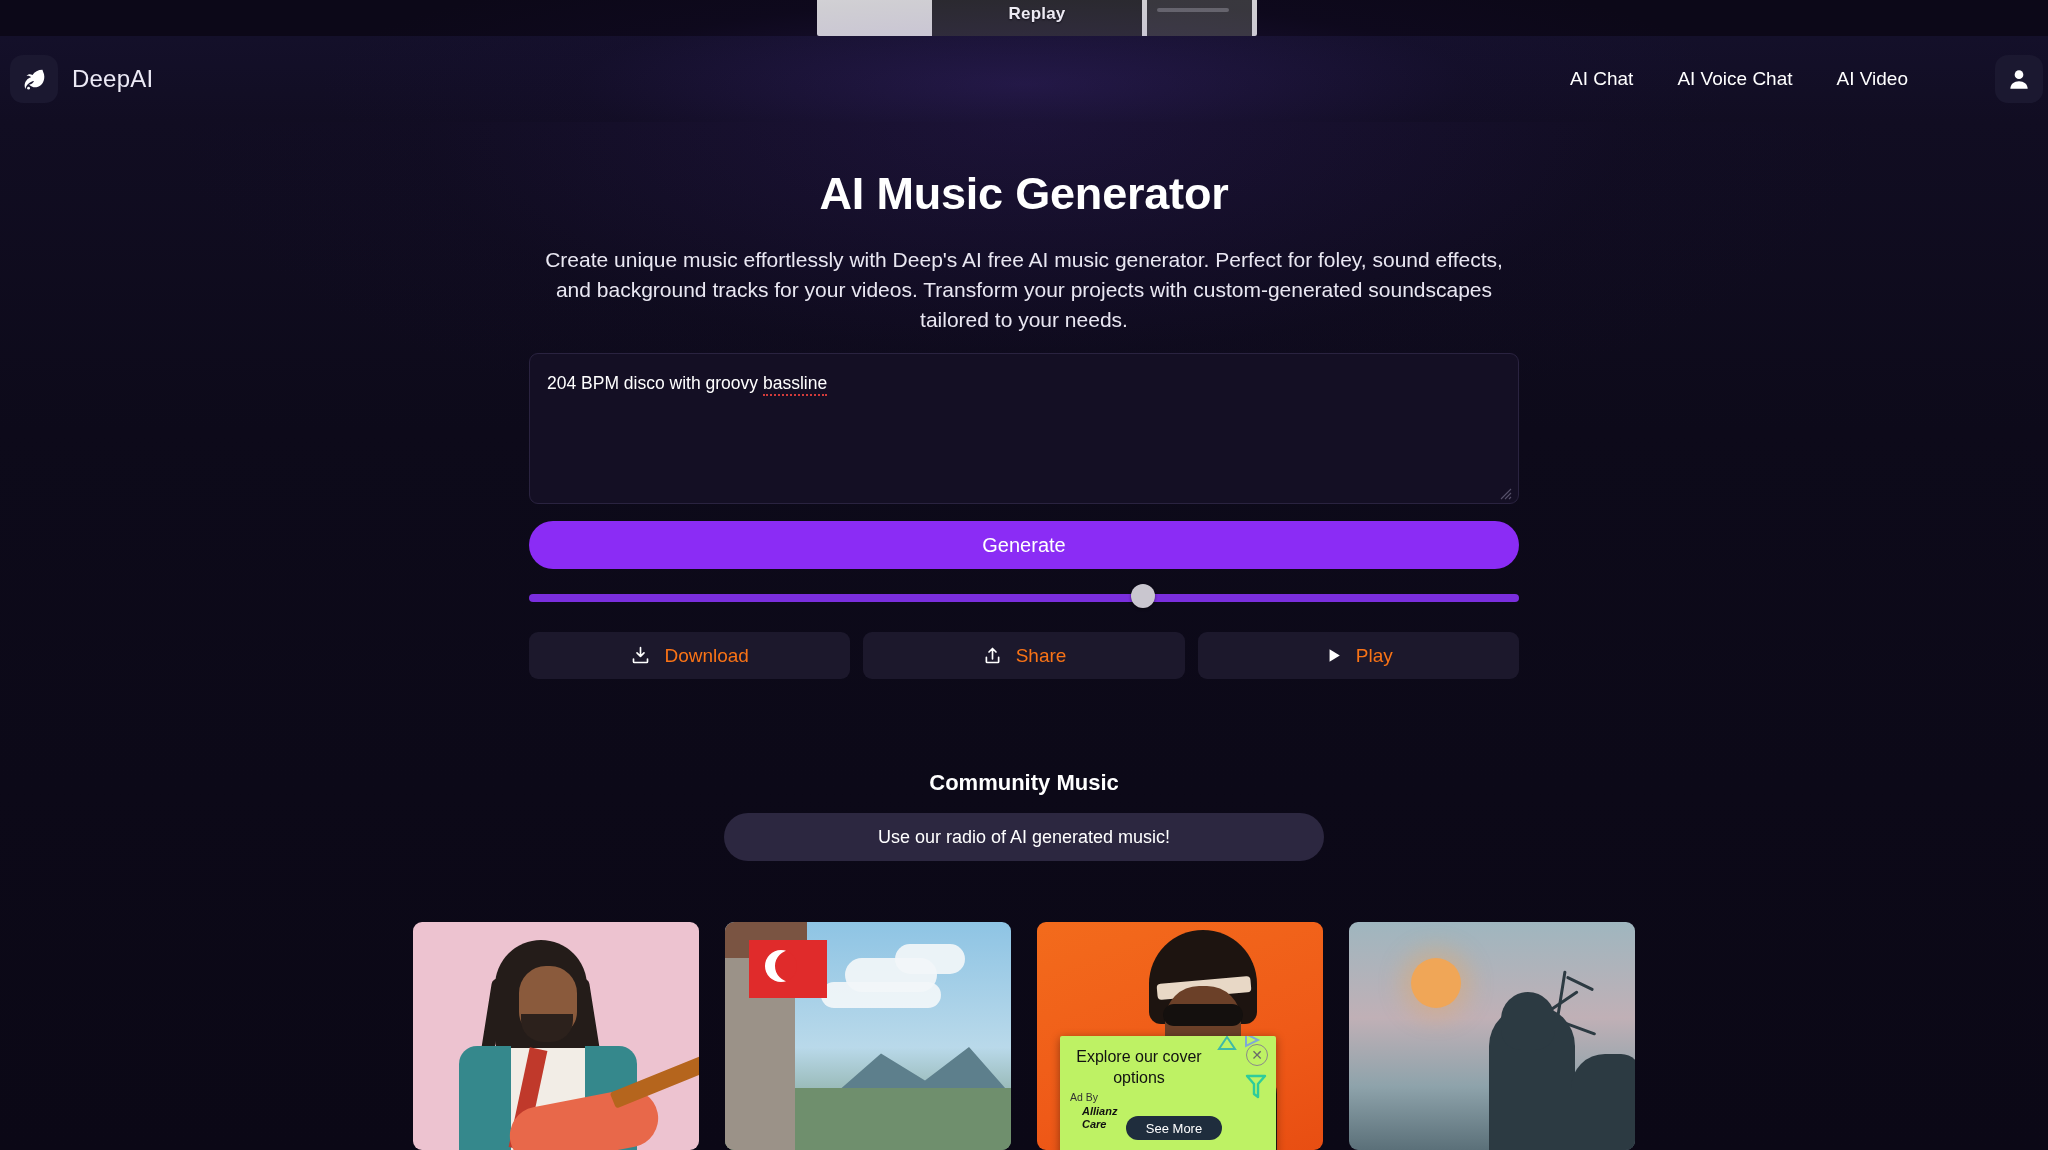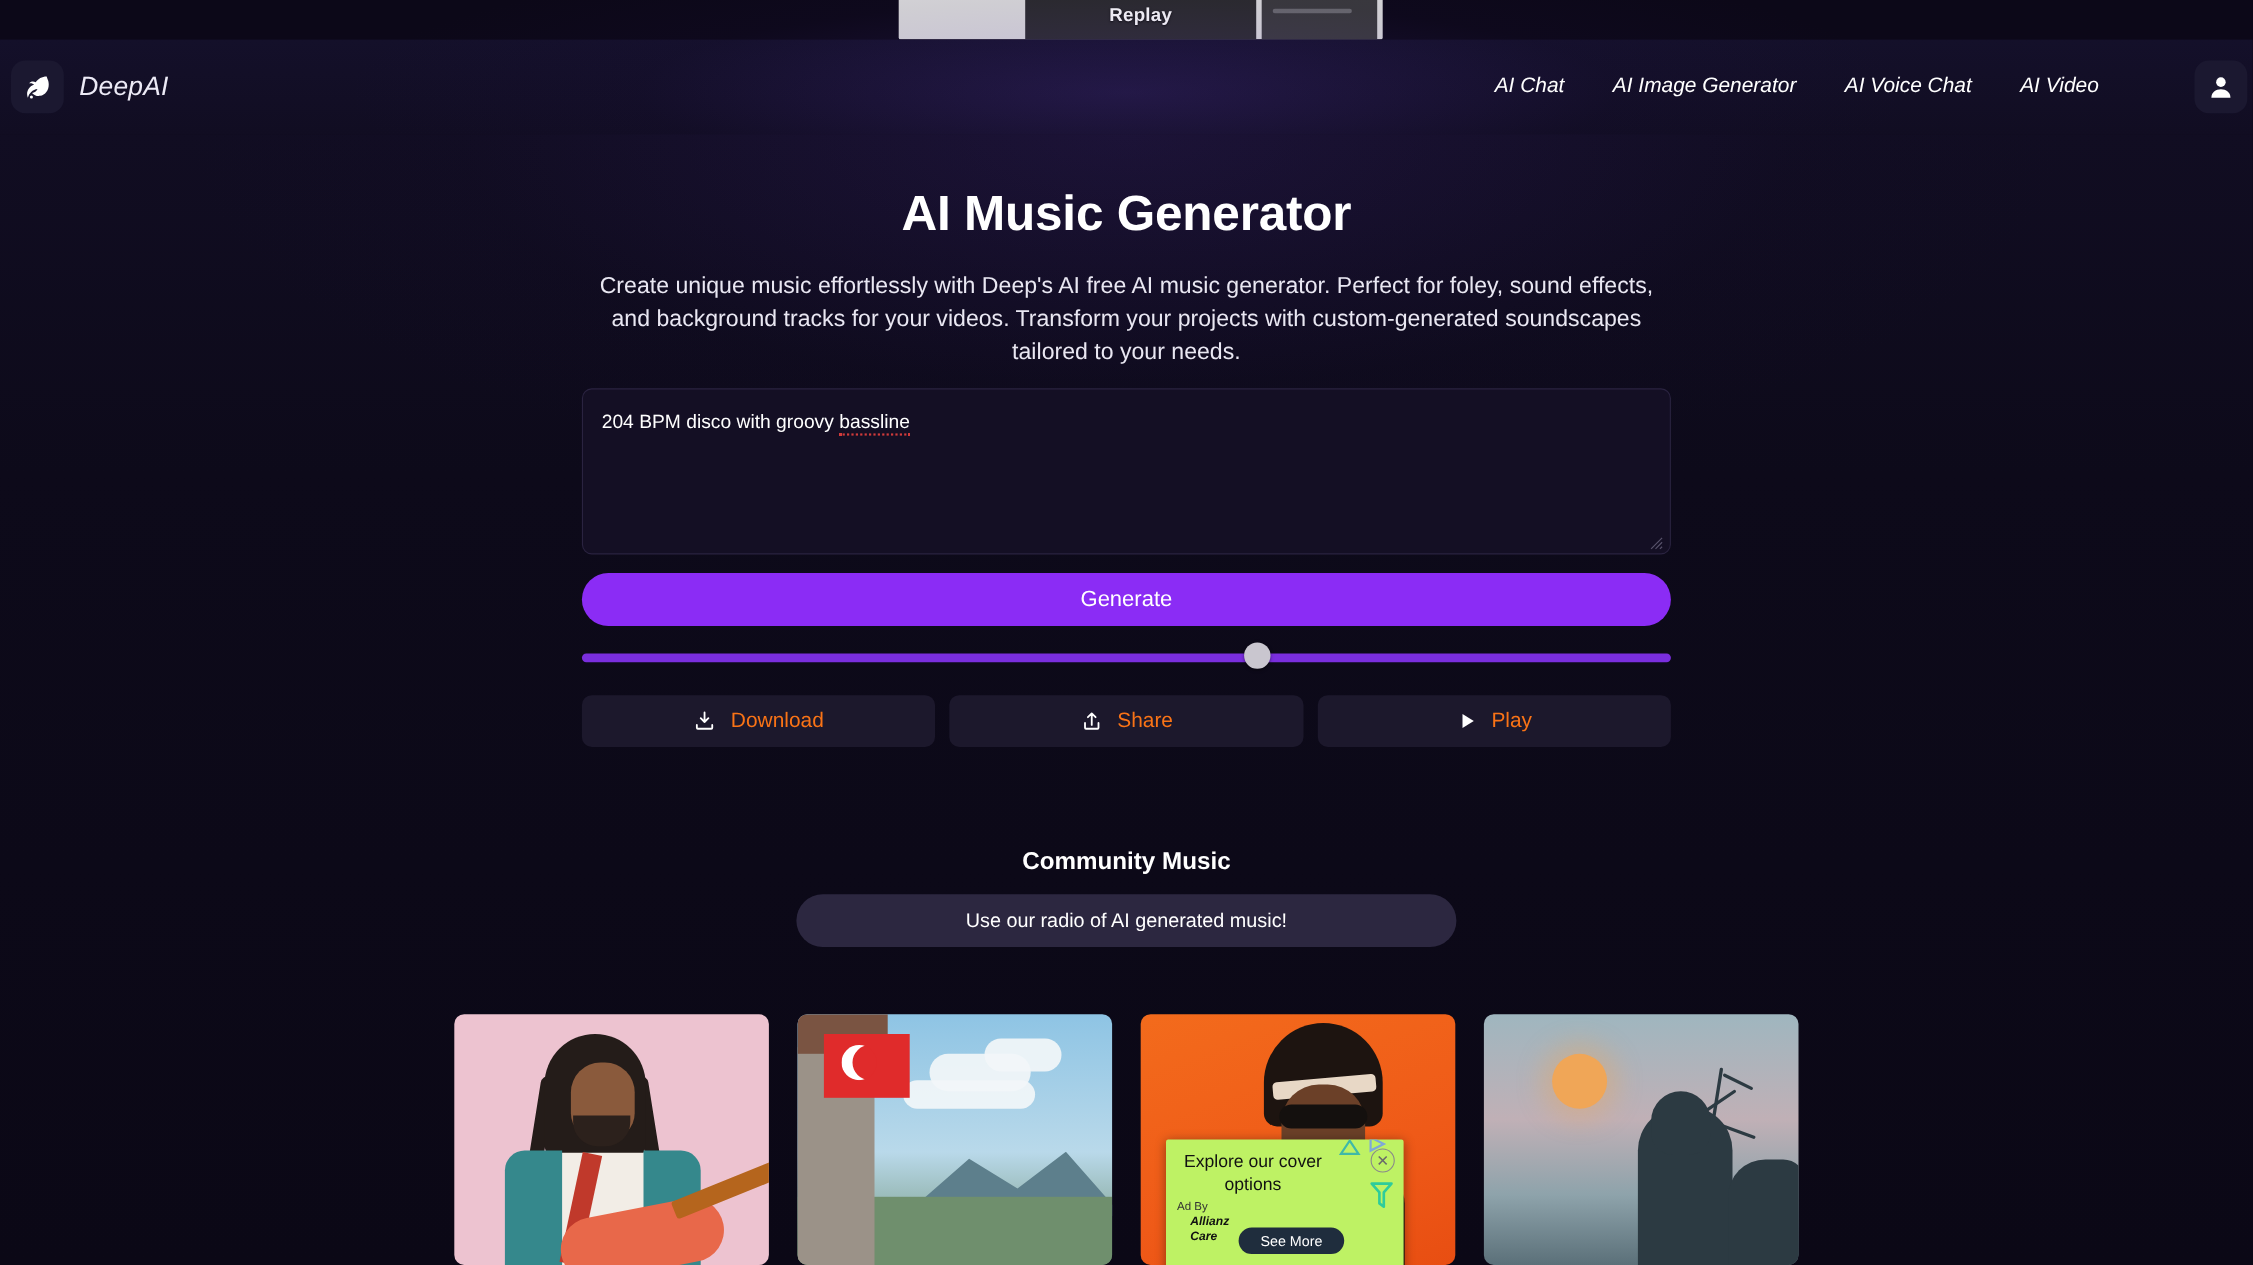--- a/index.html
+++ b/index.html
@@ -34,21 +34,20 @@
   .ad-replay{
     position:absolute; left:0; top:68px; width:440px; text-align:center;
     font-size:17px; font-weight:bold; color:#ffffff; letter-spacing:.2px;
     text-shadow:0 1px 2px rgba(0,0,0,.8);
   }
 
   
   .header{
     position:absolute; left:0; top:36px; width:2048px; height:86px;
     background:linear-gradient(180deg,#14102a 0%,#110d22 100%);
-    font-style:italic;
   }
   .header-glow{
     position:absolute; left:50%; top:-40px; transform:translateX(-50%);
     width:1400px; height:220px; pointer-events:none;
     background:radial-gradient(ellipse at 50% 40%, rgba(96,60,190,.22) 0%, rgba(40,20,90,.07) 45%, rgba(0,0,0,0) 72%);
   }
   .brand{
     position:absolute; left:10px; top:19px;
     display:flex; align-items:center; gap:14px;
   }
@@ -278,21 +277,20 @@
       <svg width="30" height="30" viewBox="0 0 32 32" aria-hidden="true">
         <path d="M25 6c-4.6 0-8.4 2.2-10.6 5.6C12 10.3 9.4 10.8 8 12.6c2.2-.4 3.9.3 4.8 1.4C8.9 15.2 6 18.7 6 23c0 1.3.3 2.5.8 3.6 1-4.6 4.6-8 9.3-8.6-.9 2.1-2.9 3.6-5.3 3.8 1.9 2.2 4.8 3.4 7.8 2.9C23.7 23.8 27 19.3 27 13.6c0-1.9-.4-3.7-1.2-5.2L25 6z" fill="#ffffff"></path>
         <circle cx="10.2" cy="25.8" r="1.5" fill="#ffffff"></circle>
       </svg>
     </div>
     <div class="brand-name">DeepAI</div>
   </div>
 
   <nav class="nav">
     <a href="#">AI Chat</a>
-    <a href="#">AI Image Generator</a>
     <a href="#">AI Voice Chat</a>
     <a href="#">AI Video</a>
   </nav>
 
   <div class="avatar-btn">
     <svg width="26" height="26" viewBox="0 0 24 24" aria-hidden="true">
       <circle cx="12" cy="8" r="4" fill="#ffffff"></circle>
       <path d="M4 21c0-4.4 3.6-7 8-7s8 2.6 8 7z" fill="#ffffff"></path>
     </svg>
   </div>

